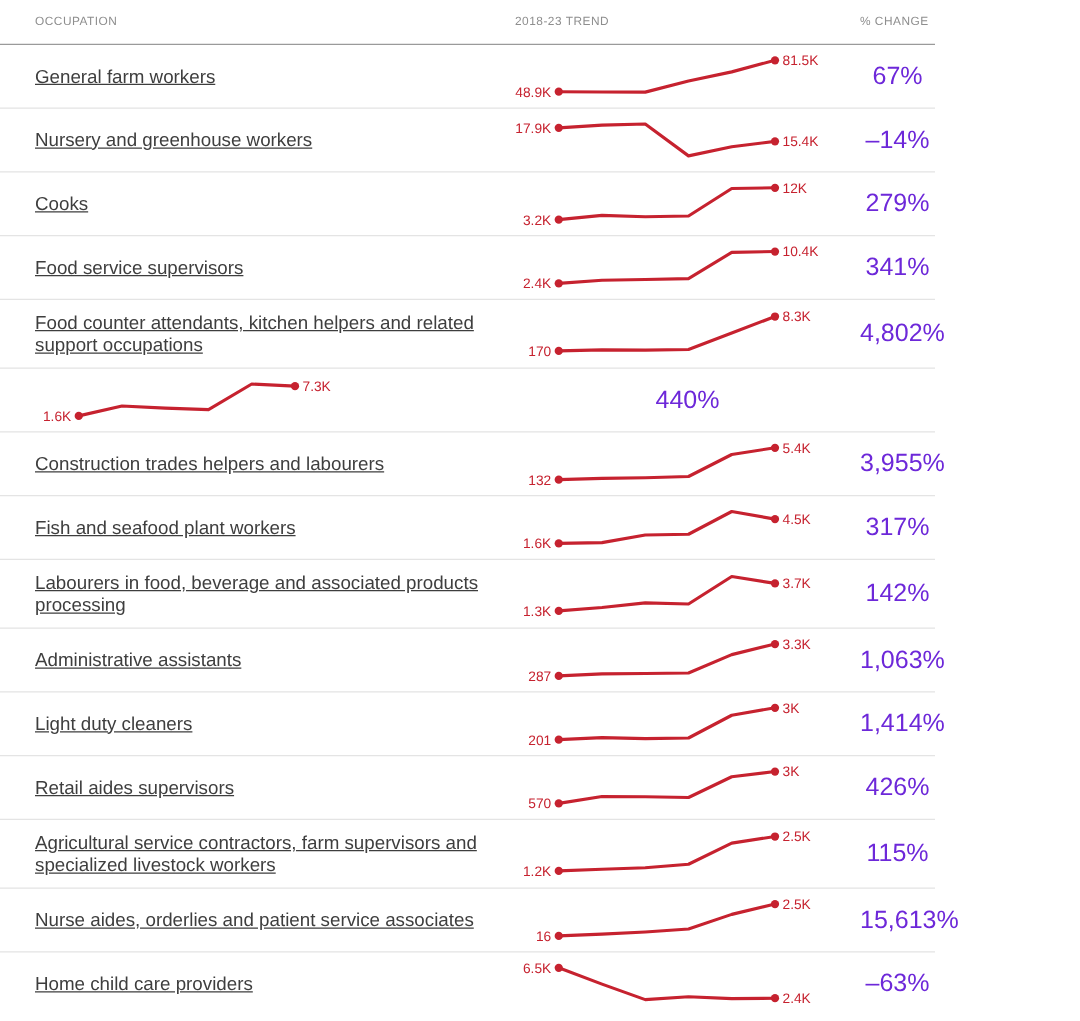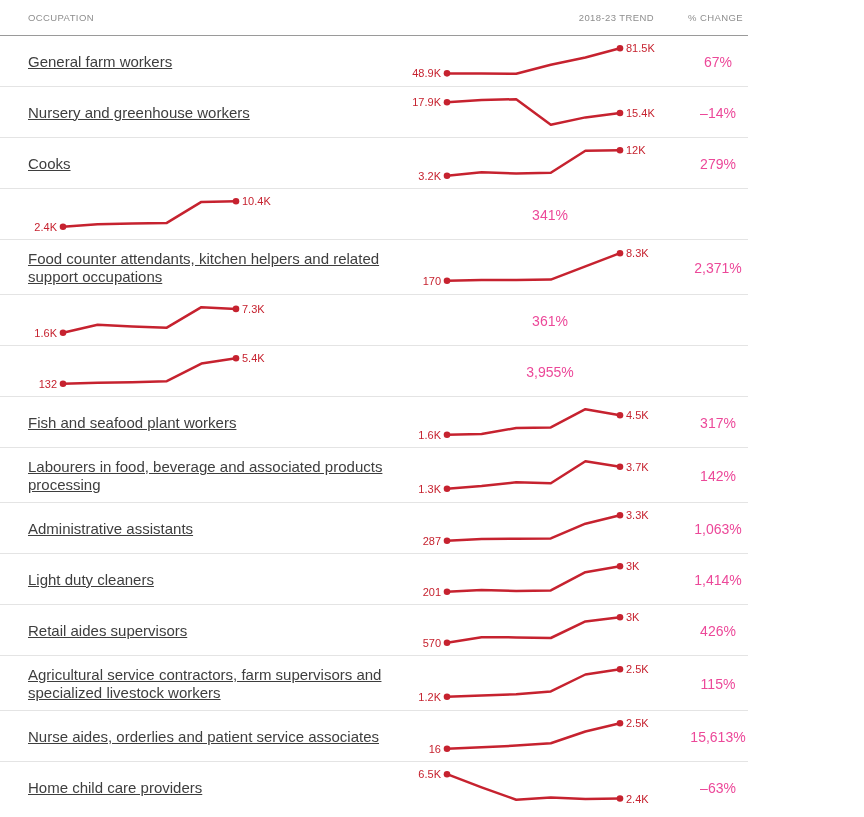--- a/index.html
+++ b/index.html
@@ -23,21 +23,21 @@
     border-bottom: 1.5px solid #9a9a9a;
     box-sizing: border-box;
   }
   .hdr > div {
     font-size: 9.5px;
     letter-spacing: 0.4px;
     color: #8e8e8e;
     font-weight: 400;
   }
   .hdr .h-occ { text-align: left; }
-  .hdr .h-trend { text-align: right; padding-right: 34px; }
+  .hdr .h-trend { text-align: left; padding-right: 34px; }
   .hdr .h-chg { text-align: left; }
   .row {
     display: grid;
     grid-template-columns: 384px 276px 60px;
     padding-left: 28px;
     height: 51px;
     align-items: center;
     border-bottom: 1px solid #e4e4e4;
     box-sizing: border-box;
   }
@@ -59,22 +59,22 @@
     stroke-linejoin: round;
     stroke-linecap: round;
   }
   .spark-dot { fill: var(--accent); }
   .spark-label {
     font-family: "Liberation Sans", sans-serif;
     font-size: 11px;
     fill: var(--accent);
   }
   .chg {
-    font-size: 14px;
-    color: #ec4899;
+    font-size: 20px;
+    color: #6d28d9;
     text-align: center;
     white-space: nowrap;
   }
 </style>
 </head>
 <body>
 
 <div id="app">
   <div class="table">
     <div class="hdr">
@@ -119,20 +119,21 @@
               <circle cx="35" cy="37.74" r="3.3" class="spark-dot"></circle>
               <circle cx="208" cy="12.240000000000002" r="3.3" class="spark-dot"></circle>
               <text x="29" y="41.7" text-anchor="end" class="spark-label">3.2K</text>
               <text x="214" y="16.2" text-anchor="start" class="spark-label">12K</text>
             </svg>
           </div>
     <div class="chg">279%</div>
   </div>
 
   <div class="row">
+    <div class="occ">Food service supervisors</div>
     <div class="trend">
             <svg width="276" height="51" viewBox="0 0 276 51">
               <polyline points="35.0,37.7 69.6,35.2 104.2,34.6 138.8,33.9 173.4,12.9 208.0,12.2" class="spark-line"></polyline>
               <circle cx="35" cy="37.74" r="3.3" class="spark-dot"></circle>
               <circle cx="208" cy="12.240000000000002" r="3.3" class="spark-dot"></circle>
               <text x="29" y="41.7" text-anchor="end" class="spark-label">2.4K</text>
               <text x="214" y="16.2" text-anchor="start" class="spark-label">10.4K</text>
             </svg>
           </div>
     <div class="chg">341%</div>
@@ -142,37 +143,38 @@
     <div class="occ">Food counter attendants, kitchen helpers and related support occupations</div>
     <div class="trend">
             <svg width="276" height="55" viewBox="0 0 276 55">
               <polyline points="35.0,40.7 69.6,39.9 104.2,40.1 138.8,39.6 173.4,26.4 208.0,13.2" class="spark-line"></polyline>
               <circle cx="35" cy="40.7" r="3.3" class="spark-dot"></circle>
               <circle cx="208" cy="13.2" r="3.3" class="spark-dot"></circle>
               <text x="29" y="44.7" text-anchor="end" class="spark-label">170</text>
               <text x="214" y="17.2" text-anchor="start" class="spark-label">8.3K</text>
             </svg>
           </div>
-    <div class="chg">2,371%</div>
+    <div class="chg">4,802%</div>
   </div>
 
   <div class="row">
     <div class="trend">
             <svg width="276" height="51" viewBox="0 0 276 51">
               <polyline points="35.0,37.7 69.6,29.8 104.2,31.5 138.8,32.7 173.4,12.2 208.0,13.9" class="spark-line"></polyline>
               <circle cx="35" cy="37.74" r="3.3" class="spark-dot"></circle>
               <circle cx="208" cy="13.912131147540986" r="3.3" class="spark-dot"></circle>
               <text x="29" y="41.7" text-anchor="end" class="spark-label">1.6K</text>
               <text x="214" y="17.9" text-anchor="start" class="spark-label">7.3K</text>
             </svg>
           </div>
-    <div class="chg">361%</div>
-  </div>
-
-  <div class="row">
+    <div class="chg">440%</div>
+  </div>
+
+  <div class="row">
+    <div class="occ">Construction trades helpers and labourers</div>
     <div class="trend">
             <svg width="276" height="51" viewBox="0 0 276 51">
               <polyline points="35.0,37.7 69.6,36.7 104.2,36.2 138.8,35.2 173.4,17.6 208.0,12.2" class="spark-line"></polyline>
               <circle cx="35" cy="37.74" r="3.3" class="spark-dot"></circle>
               <circle cx="208" cy="12.240000000000002" r="3.3" class="spark-dot"></circle>
               <text x="29" y="41.7" text-anchor="end" class="spark-label">132</text>
               <text x="214" y="16.2" text-anchor="start" class="spark-label">5.4K</text>
             </svg>
           </div>
     <div class="chg">3,955%</div>

